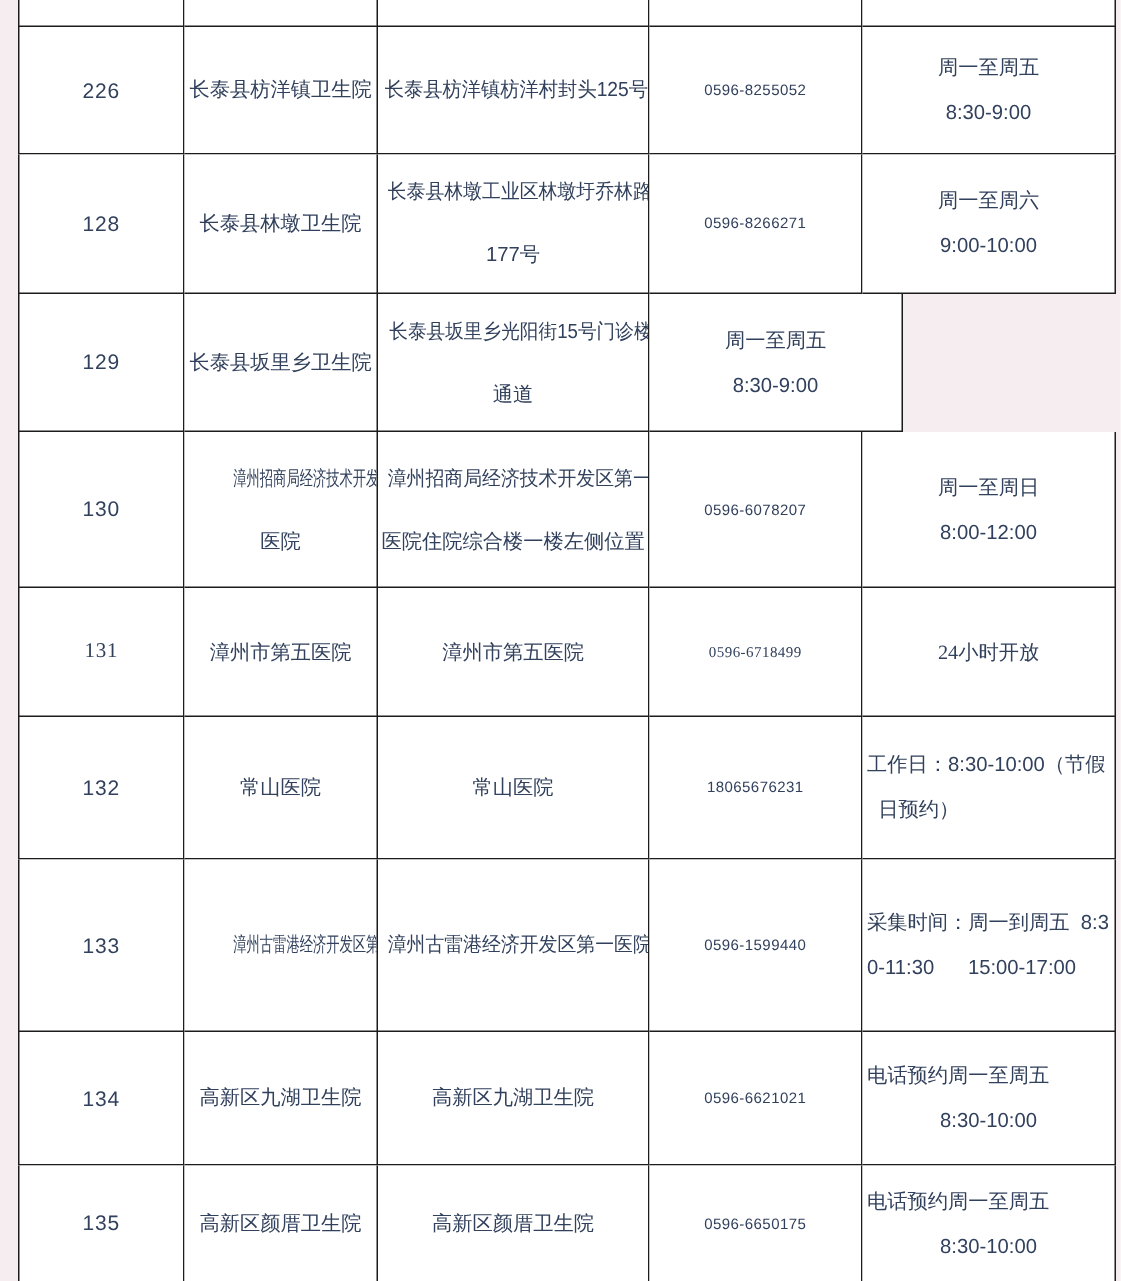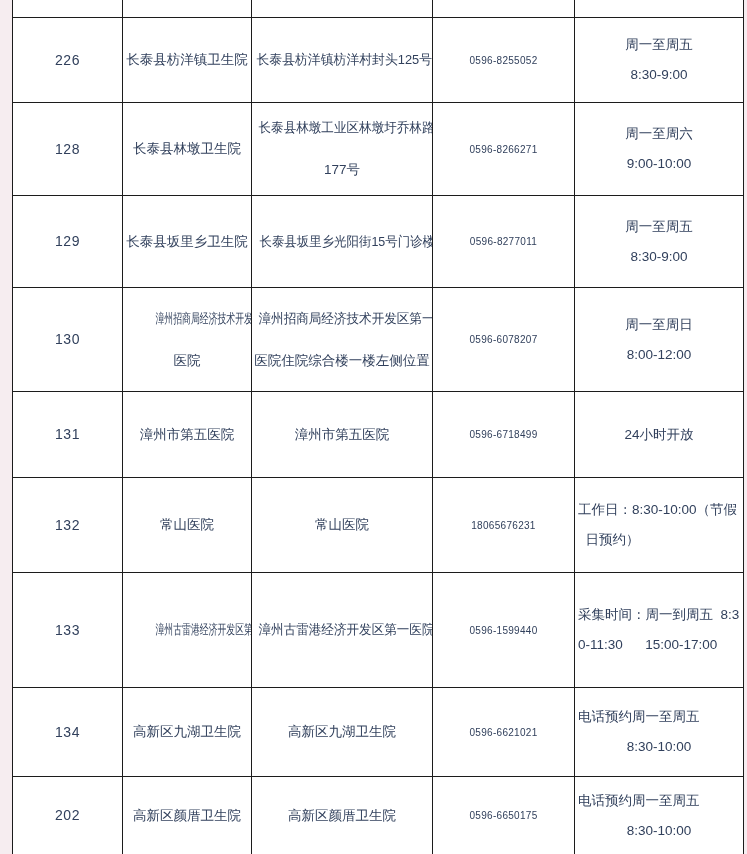--- a/index.html
+++ b/index.html
@@ -105,23 +105,21 @@
         </div>
         <div class="tr" style="height: 92px;">
           <div class="td c0">
             <div class="ln"><span class="numtext">129</span></div>
           </div>
           <div class="td c1">
             <div class="ln"><span>长泰县坂里乡卫生院</span></div>
           </div>
           <div class="td c2">
             <div class="ln"><span style="transform: scaleX(0.921466); transform-origin: center center;">长泰县坂里乡光阳街15号门诊楼</span></div>
-          </div>
-          <div class="td c3">
-            <div class="ln"><span class="phonetext">0596-8277011</span></div>
+            <div class="ln"><span>通道</span></div>
           </div>
           <div class="td c4 hours">
             <div class="ln"><span>周一至周五</span></div>
             <div class="ln"><span>8:30-9:00</span></div>
           </div>
         </div>
         <div class="tr" style="height: 104px;">
           <div class="td c0">
             <div class="ln"><span class="numtext">130</span></div>
           </div>
@@ -134,21 +132,21 @@
             <div class="ln"><span>医院住院综合楼一楼左侧位置</span></div>
           </div>
           <div class="td c3">
             <div class="ln"><span class="phonetext">0596-6078207</span></div>
           </div>
           <div class="td c4 hours">
             <div class="ln"><span>周一至周日</span></div>
             <div class="ln"><span>8:00-12:00</span></div>
           </div>
         </div>
-        <div class="tr" style="height: 86px;">
+        <div class="tr" style="height: 86px; font-family: Liberation Serif, serif;">
           <div class="td c0">
             <div class="ln"><span class="numtext">131</span></div>
           </div>
           <div class="td c1">
             <div class="ln"><span>漳州市第五医院</span></div>
           </div>
           <div class="td c2">
             <div class="ln"><span>漳州市第五医院</span></div>
           </div>
           <div class="td c3">
@@ -207,21 +205,21 @@
           <div class="td c3">
             <div class="ln"><span class="phonetext">0596-6621021</span></div>
           </div>
           <div class="td c4 hours">
             <div class="ln al"><span>电话预约周一至周五</span></div>
             <div class="ln"><span>8:30-10:00</span></div>
           </div>
         </div>
         <div class="tr lastrow" style="height: 77px;">
           <div class="td c0">
-            <div class="ln"><span class="numtext">202</span></div>
+            <div class="ln"><span class="numtext">135</span></div>
           </div>
           <div class="td c1">
             <div class="ln"><span>高新区颜厝卫生院</span></div>
           </div>
           <div class="td c2">
             <div class="ln"><span>高新区颜厝卫生院</span></div>
           </div>
           <div class="td c3">
             <div class="ln"><span class="phonetext">0596-6650175</span></div>
           </div>

